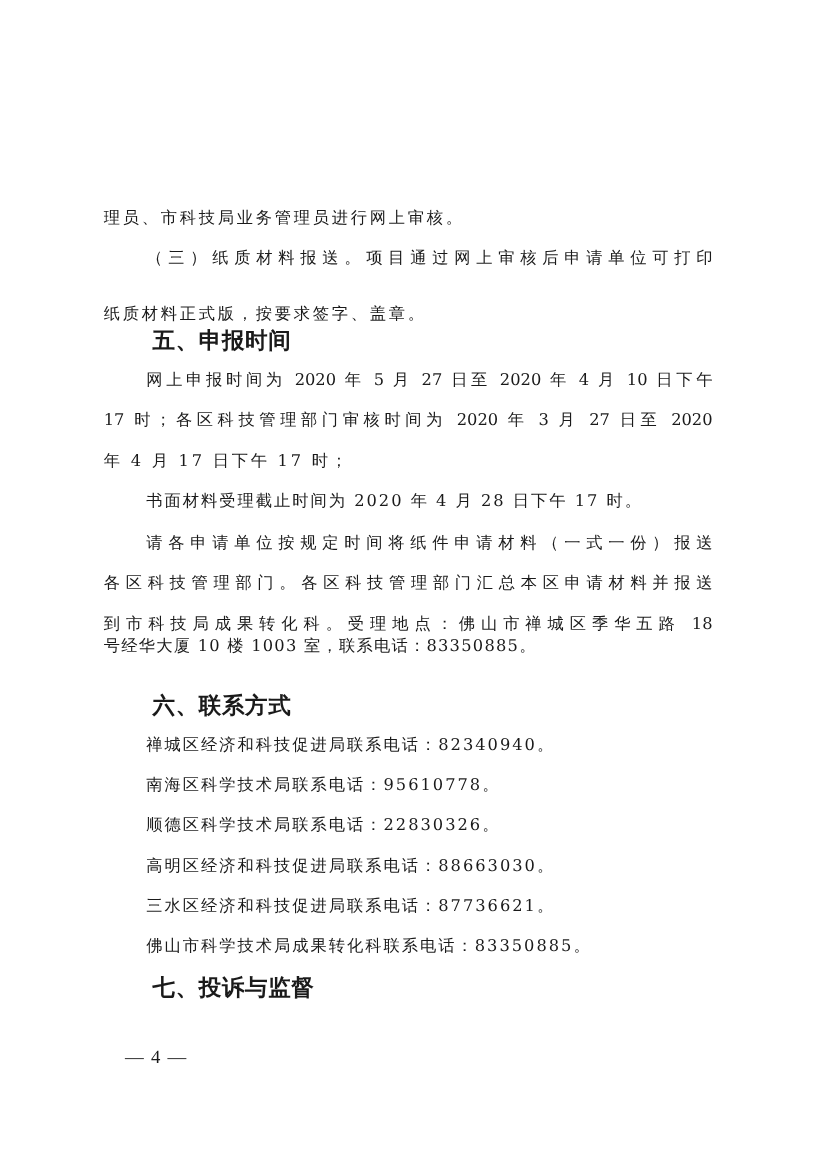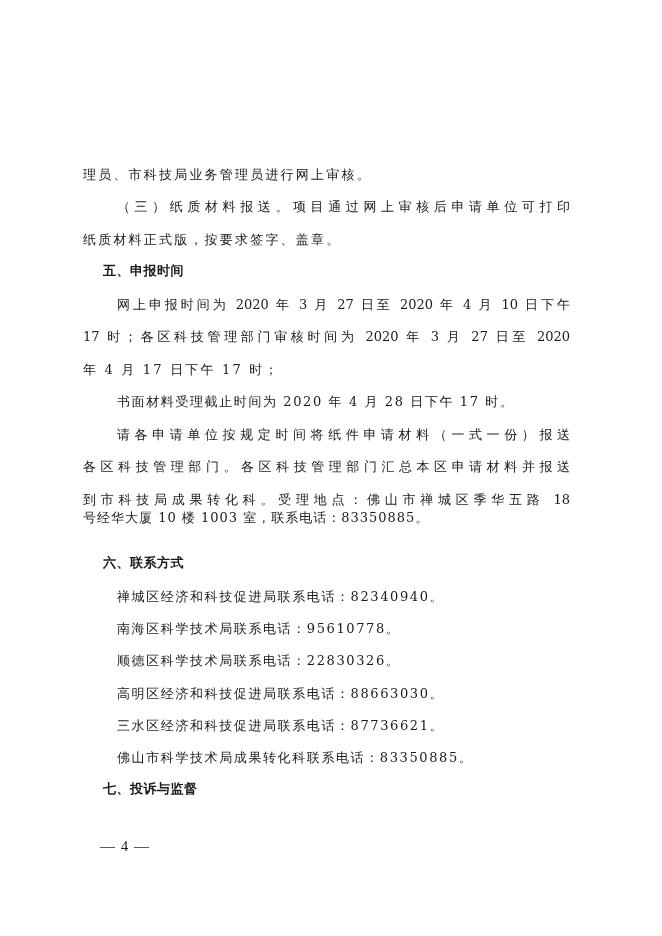--- a/index.html
+++ b/index.html
@@ -1,36 +1,36 @@
 <!DOCTYPE html>
 <html><head>
 <meta charset="utf-8">
 <style>
   html, body { margin: 0; padding: 0; background: #ffffff; }
   body { width: 662px; height: 936px; position: relative; overflow: hidden;
          font-family: "DejaVu Serif", "Liberation Serif", serif; color: #1a1a1a; }
   .line { position: absolute; left: 83px; width: 490px; font-size: 13px; line-height: 20px;
           white-space: nowrap; letter-spacing: 2.2px; }
   .indent { left: 117px; }
-  .heading { font-family: Liberation Mono, monospace; font-weight: bold;
-             font-size: 13px; letter-spacing: 0.5px; left: 103px; }
+  .heading { font-family: Liberation Serif, serif; font-weight: bold;
+             font-size: 18px; letter-spacing: 0.5px; left: 122px; }
   .justify { text-align: justify; text-align-last: justify; letter-spacing: 0; width: 487px; }
   .justify.indent { width: 453px; }
   .footer { position: absolute; left: 100px; top: 838px; font-size: 15px;
             font-family: "Liberation Serif", serif; letter-spacing: 1px; }
 </style>
 </head>
 <body>
 
 <div>
   <div class="line" style="top:165px">理员、市科技局业务管理员进行网上审核。</div>
   <div class="line indent justify" style="top:197px">（三）纸质材料报送。项目通过网上审核后申请单位可打印</div>
-  <div class="line" style="top:230px">纸质材料正式版，按要求签字、盖章。</div>
+  <div class="line" style="top:242px">纸质材料正式版，按要求签字、盖章。</div>
   <div class="line heading" style="top:262px">五、申报时间</div>
-  <div class="line indent justify" style="top:295px">网上申报时间为 2020 年 3 月 27 日至 2020 年 4 月 10 日下午</div>
+  <div class="line indent justify" style="top:295px">网上申报时间为 2020 年 5 月 27 日至 2020 年 4 月 10 日下午</div>
   <div class="line justify" style="top:327px">17 时；各区科技管理部门审核时间为 2020 年 3 月 27 日至 2020</div>
   <div class="line" style="top:360px">年 4 月 17 日下午 17 时；</div>
   <div class="line indent" style="top:392px; letter-spacing:1.6px">书面材料受理截止时间为 2020 年 4 月 28 日下午 17 时。</div>
   <div class="line indent justify" style="top:425px">请各申请单位按规定时间将纸件申请材料（一式一份）报送</div>
   <div class="line justify" style="top:457px">各区科技管理部门。各区科技管理部门汇总本区申请材料并报送</div>
   <div class="line justify" style="top:490px">到市科技局成果转化科。受理地点：佛山市禅城区季华五路 18</div>
   <div class="line" style="top:508px; letter-spacing:1px">号经华大厦 10 楼 1003 室，联系电话：83350885。</div>
   <div class="line heading" style="top:554px">六、联系方式</div>
   <div class="line indent" style="top:587px; letter-spacing:1.6px">禅城区经济和科技促进局联系电话：82340940。</div>
   <div class="line indent" style="top:619px; letter-spacing:1.6px">南海区科学技术局联系电话：95610778。</div>

